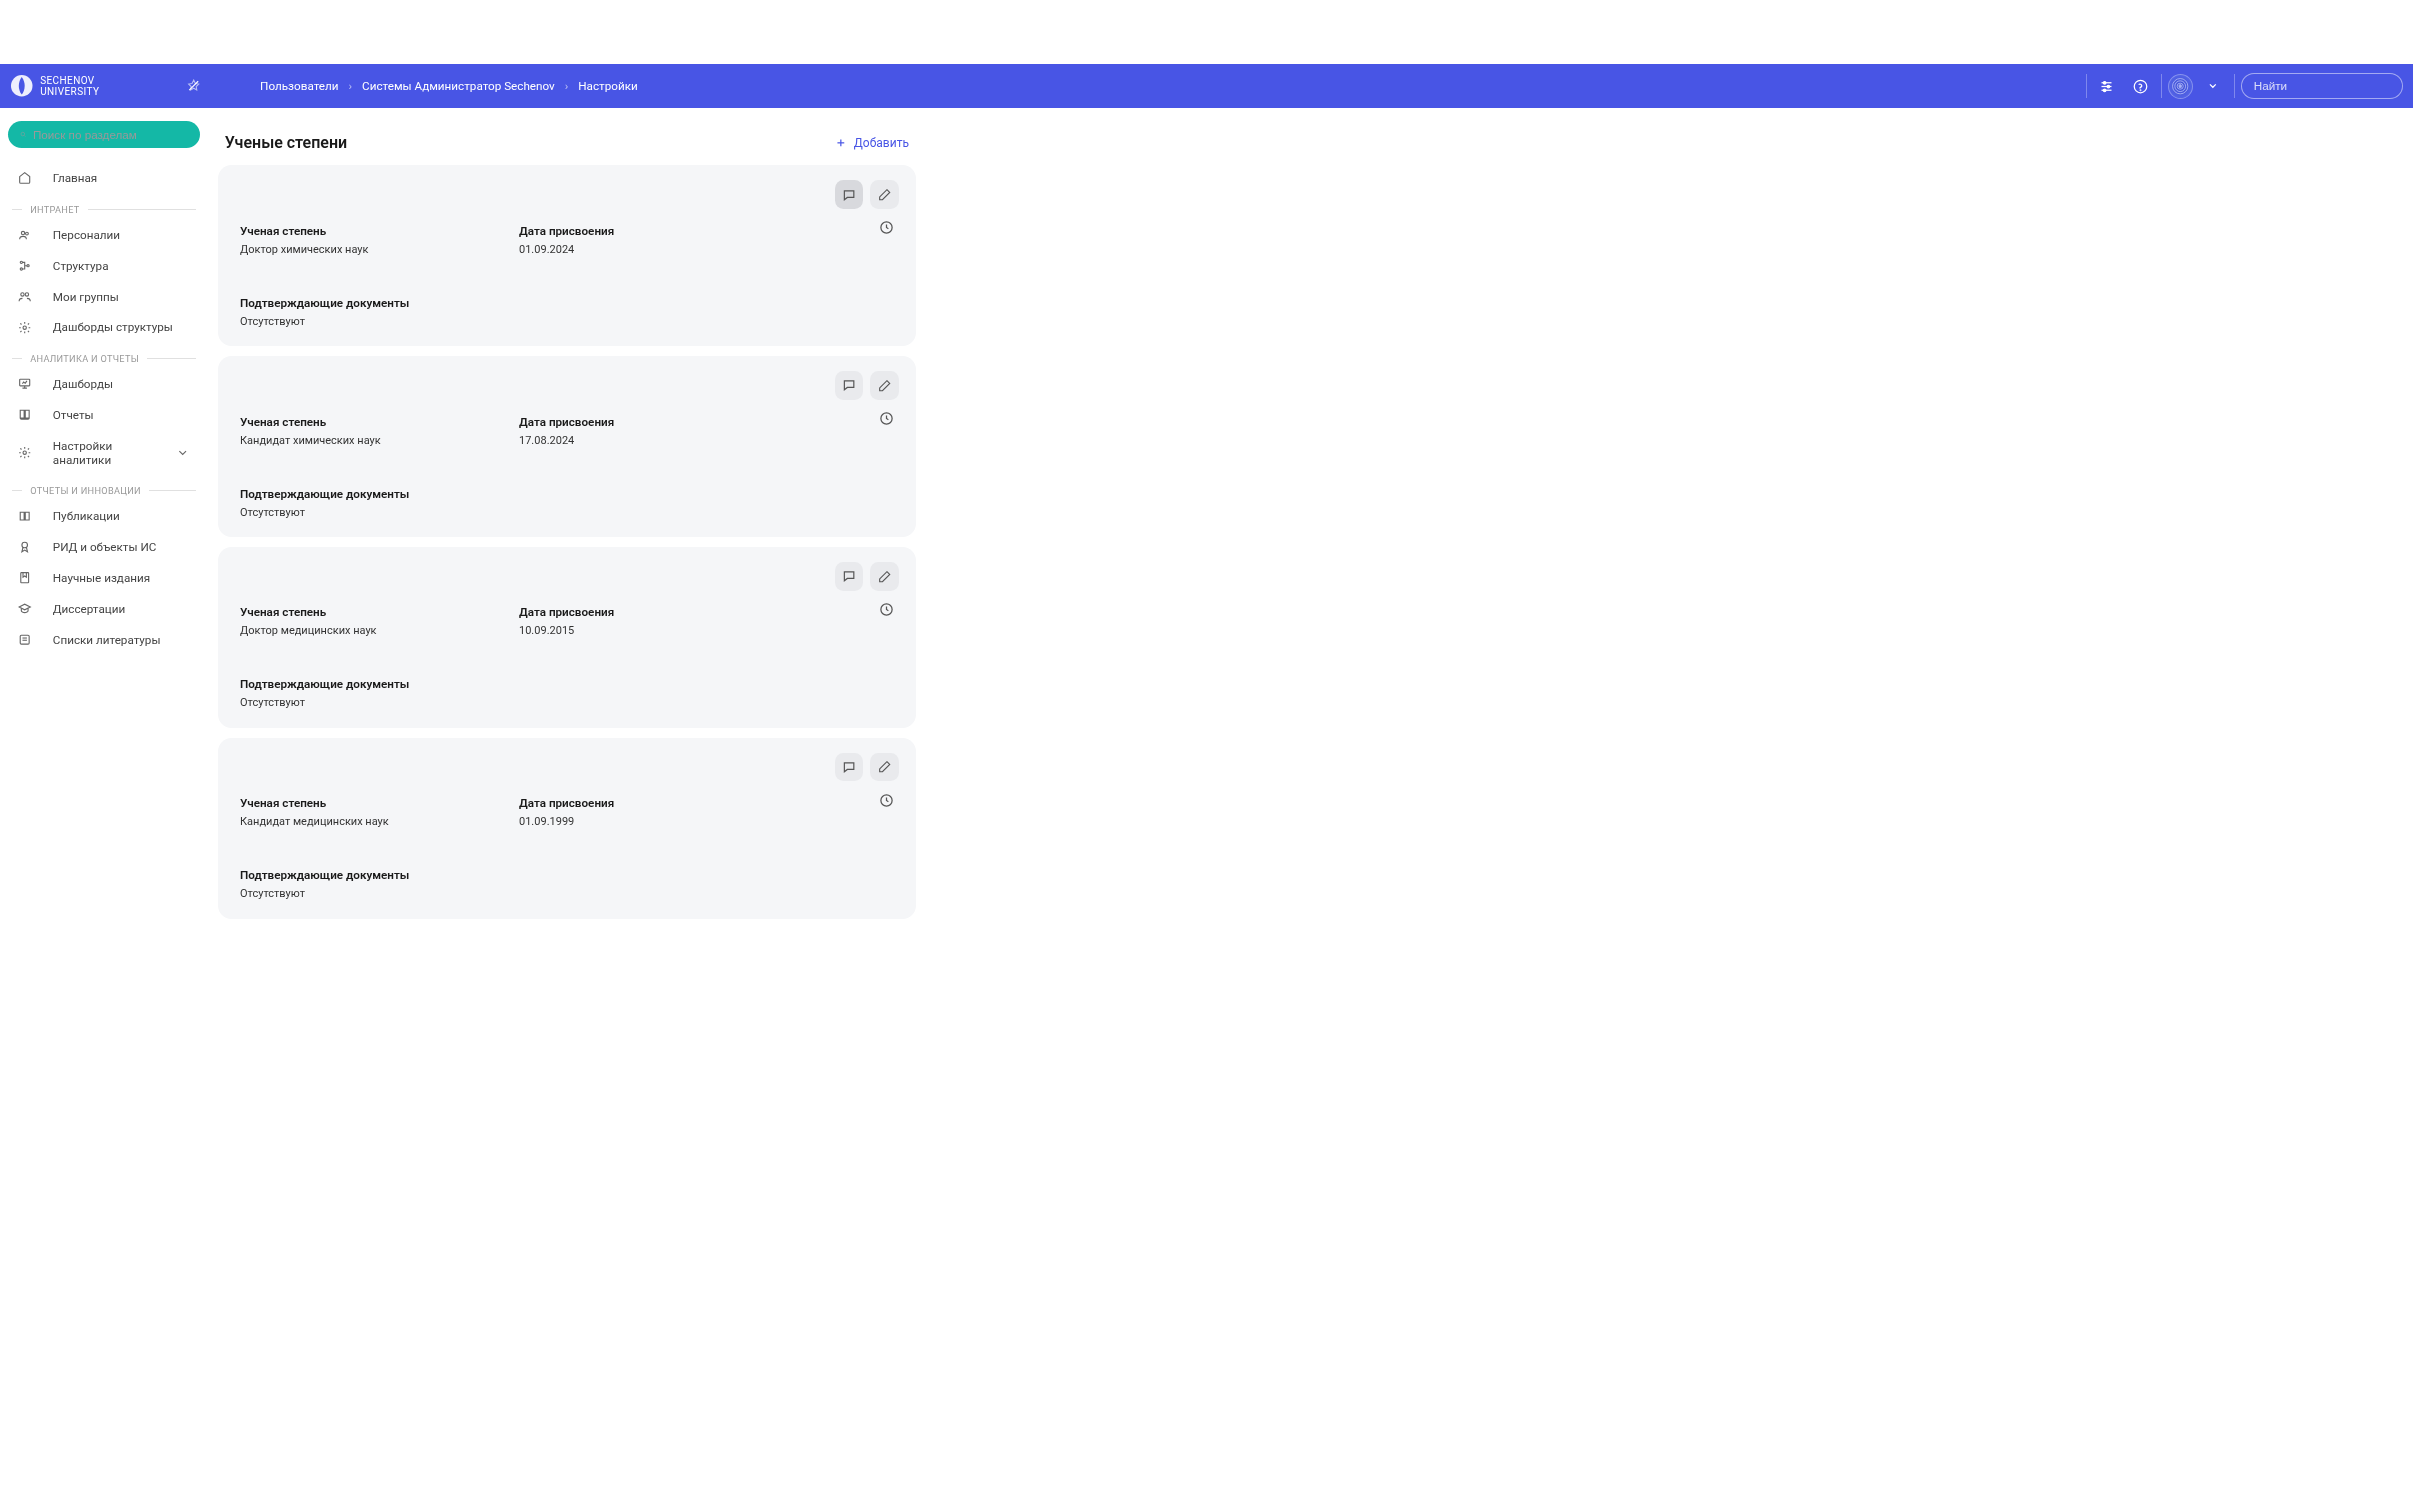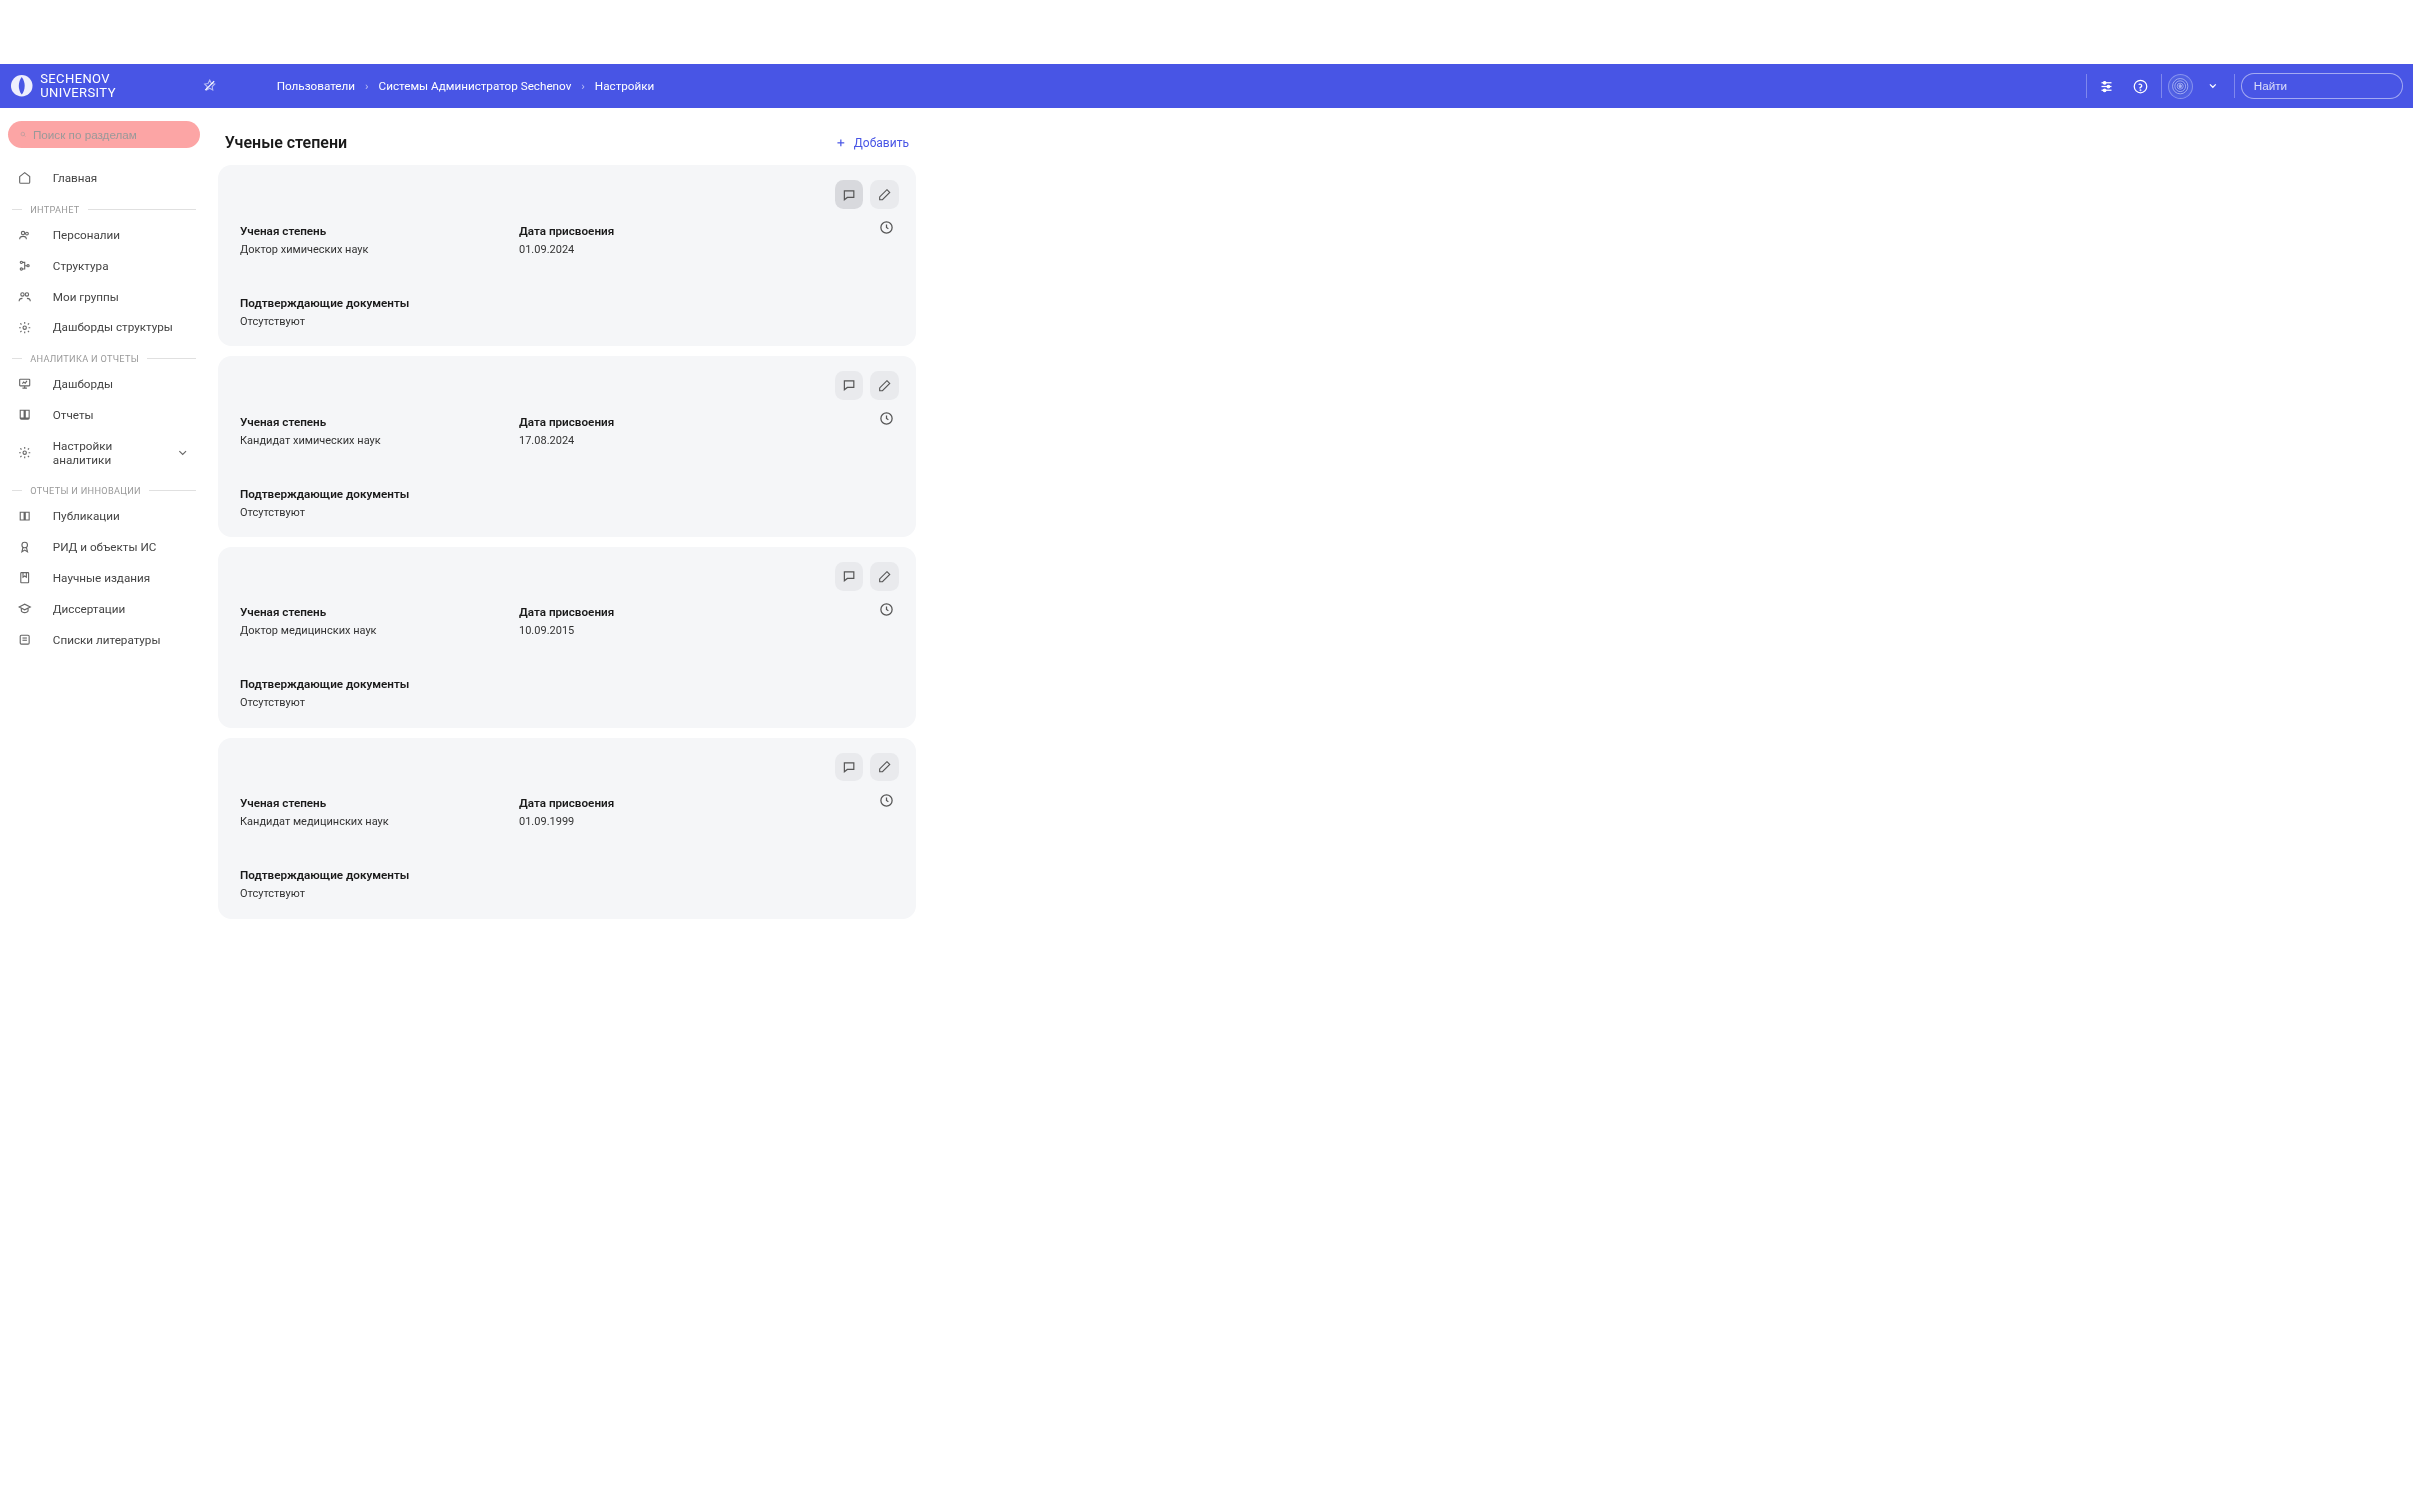--- a/index.html
+++ b/index.html
@@ -3,38 +3,38 @@
 <meta charset="utf-8">
 <style>
 * { margin: 0; padding: 0; box-sizing: border-box; }
 body { font-family: -apple-system, BlinkMacSystemFont, 'Segoe UI', Roboto, sans-serif; background: #fff; color: #1a1a1a; font-size: 12.6px; }
 
 .top-spacer { height: 64px; background: #fff; }
 
 .header { background: #4855e5; height: 44px; display: flex; align-items: center; padding: 0 10px; gap: 13.4px; }
 .logo { display: flex; align-items: center; gap: 6.7px; color: #fff; }
 .logo-icon { width: 23.5px; height: 23.5px; }
-.logo-text { font-size: 13px; line-height: 1.1; letter-spacing: 0.4px; }
+.logo-text { font-size: 10px; line-height: 1.1; letter-spacing: 0.4px; }
 .pin-btn { width: 27px; height: 27px; display: flex; align-items: center; justify-content: center; color: #fff; margin-left: 67px; }
 .breadcrumb { display: flex; align-items: center; gap: 10px; color: #fff; font-size: 11.7px; margin-left: 40px; }
 .breadcrumb span { cursor: pointer; }
 .breadcrumb .chev { color: rgba(255,255,255,0.6); }
 .header-right { margin-left: auto; display: flex; align-items: center; gap: 6.7px; }
 .divider-v { width: 0.8px; height: 23.5px; background: rgba(255,255,255,0.3); }
 .icon-btn { width: 27px; height: 27px; display: flex; align-items: center; justify-content: center; color: #fff; cursor: pointer; }
 .avatar { width: 25px; height: 25px; border-radius: 50%; background: radial-gradient(circle, #3a4bd0 0%, #5e6ef0 100%); border: 0.8px solid rgba(255,255,255,0.3); display: flex; align-items: center; justify-content: center; }
 .avatar svg { width: 18.4px; height: 18.4px; }
 .search-box { display: flex; align-items: center; background: #4855e5; border: 0.8px solid rgba(255,255,255,0.5); border-radius: 17px; padding: 5px 11.7px; width: 162px; }
 .search-box input { background: transparent; border: none; outline: none; color: #fff; font-size: 11.7px; flex: 1; }
 .search-box input::placeholder { color: rgba(255,255,255,0.8); }
 .search-box svg { color: #fff; }
 
 .layout { display: flex; }
 .sidebar { width: 208px; padding: 13.4px 8.4px; flex-shrink: 0; }
-.sidebar-search { display: flex; align-items: center; background: #fca5a5; border-radius: 15px; padding: 6.7px 11.7px; margin-bottom: 15px; }
+.sidebar-search { display: flex; align-items: center; background: #14b8a6; border-radius: 15px; padding: 6.7px 11.7px; margin-bottom: 15px; }
 .sidebar-search input { background: transparent; border: none; outline: none; font-size: 11.7px; flex: 1; color: #333; }
 .sidebar-search input::placeholder { color: #999; }
 .sidebar-search svg { color: #999; margin-right: 6.7px; }
 .nav-item { display: flex; align-items: center; gap: 21px; padding: 8.4px 10px; color: #444; font-size: 11.7px; cursor: pointer; border-radius: 6.7px; }
 .nav-item svg { width: 13.4px; height: 13.4px; color: #666; flex-shrink: 0; }
 .nav-item .chev { margin-left: auto; }
 .nav-group { display: flex; align-items: center; gap: 8.4px; padding: 10px 3.4px 5px; color: #999; font-size: 9.2px; letter-spacing: 0.3px; }
 .nav-group .line { flex: 1; height: 0.8px; background: #e0e0e0; }
 .nav-group .line-sm { width: 10px; height: 0.8px; background: #e0e0e0; }
 

